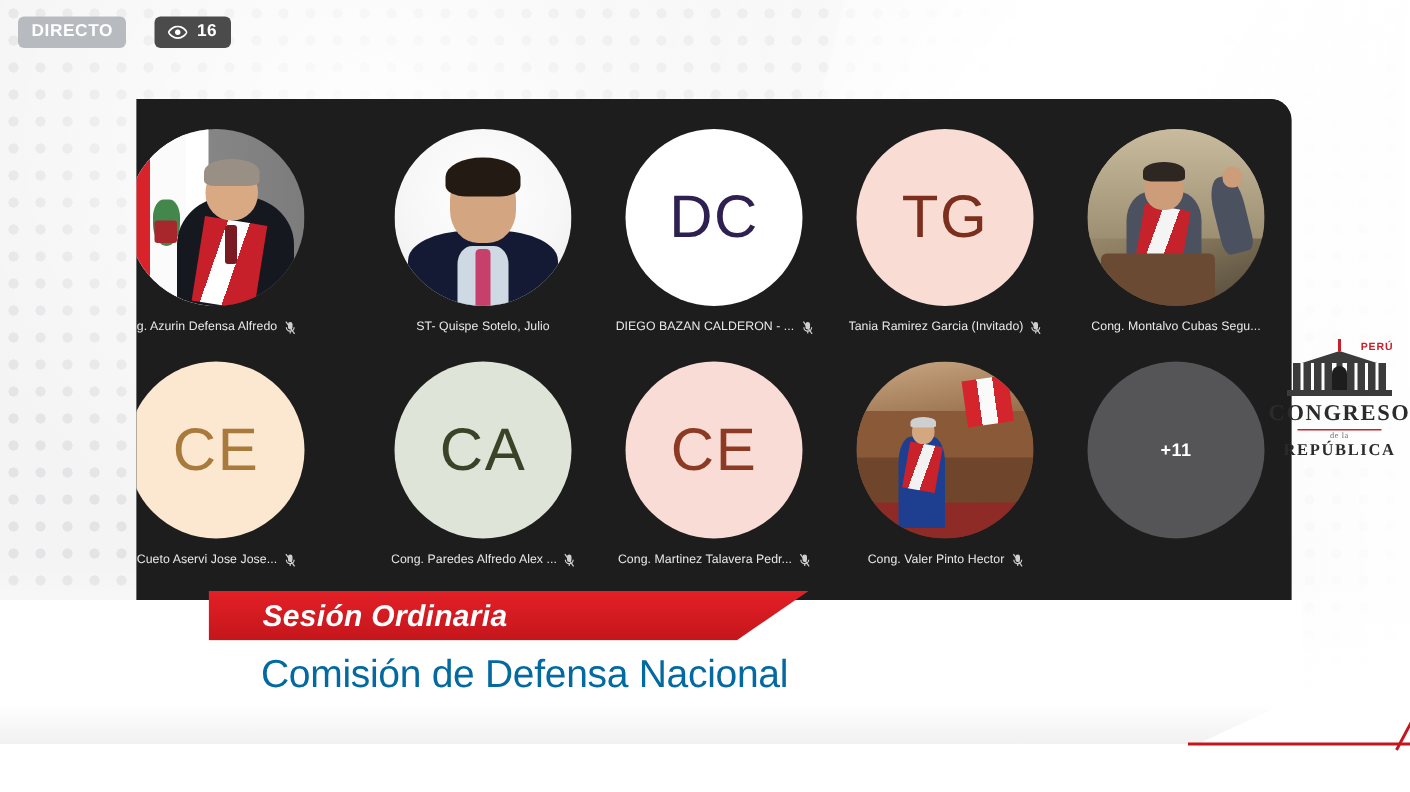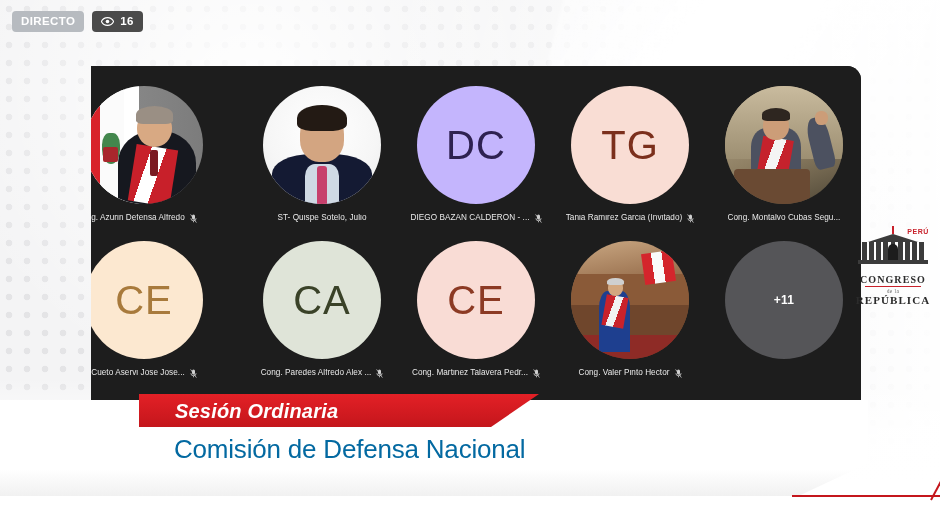--- a/index.html
+++ b/index.html
@@ -65,21 +65,21 @@
     width: 180px; height: 528px;
     background: linear-gradient(to right, rgba(255,255,255,0) 0%, rgba(255,255,255,0.75) 60%, rgba(255,255,255,0.95) 100%);
   }
 
   
   .badge-row {
     position: absolute;
     left: 12px; top: 11px;
     display: flex;
     align-items: center;
-    gap: 8px;
+    gap: 19px;
     z-index: 40;
   }
   .badge {
     height: 21px;
     display: flex;
     align-items: center;
     border-radius: 4px;
     padding: 0 9px;
     color: #ffffff;
     font-size: 11.5px;
@@ -257,21 +257,21 @@
   .cl-building { width: 70px; height: 34px; position: relative; margin-top: 10px; }
   .cl-roof {
     position:absolute; left: 10px; top: 2px; width: 50px; height: 8px;
     background:#3b3b3b; clip-path: polygon(0 100%, 50% 0, 100% 100%);
   }
   .cl-flagpole { position:absolute; left:34px; top:-6px; width:1.5px; height:8px; background:#c8202a; }
   .cl-cols { position:absolute; left:4px; top:10px; width:62px; height:18px; display:flex; gap:2.4px; }
   .cl-col { flex:1; background:#3b3b3b; }
   .cl-door { position:absolute; left:30px; top:12px; width:10px; height:16px; background:#1d1d1d; border-radius:5px 5px 0 0; }
   .cl-base { position:absolute; left:0; top:28px; width:70px; height:4px; background:#3b3b3b; }
-  .cl-t1 { font-size: 10px; font-weight: bold; letter-spacing: 1.1px; color:#2b2b2b; font-family:"Liberation Serif", serif; margin-top:18px; }
+  .cl-t1 { font-size: 15px; font-weight: bold; letter-spacing: 1.1px; color:#2b2b2b; font-family:"Liberation Serif", serif; margin-top:18px; }
   .cl-t2 { font-size: 5.5px; letter-spacing:.4px; color:#6b6b6b; font-family:"Liberation Serif", serif; }
   .cl-t3 { font-size: 11px; font-weight: bold; letter-spacing: 1.1px; color:#2b2b2b; font-family:"Liberation Serif", serif; }
   .cl-rule { width:56px; height:1px; background:#c8202a; margin:1px 0; }
 
   
   .lower-banner {
     position: absolute;
     left: 0; bottom: 0;
     width: 940px; height: 134px;
     z-index: 35;
@@ -386,21 +386,21 @@
               <div class="ph-studio-head"></div>
               <div class="ph-studio-hair"></div>
             </div>
           </div>
           <div class="name-row">
             <span class="name-text">ST- Quispe Sotelo, Julio</span>
           </div>
         </div>
 
         <div class="tile">
-          <div class="avatar" style="background:#c4b5fd;">
+          <div class="avatar" style="background:#ffffff;">
             <span class="initials" style="color:#2E2151;">DC</span>
           </div>
           <div class="name-row">
             <span class="name-text">DIEGO BAZÁN CALDERÓN - ...</span>
             <span class="mic-icon">
               <svg width="7" height="9" viewBox="0 0 7 9">
                   <rect x="2" y="0.6" width="3" height="5" rx="1.5" fill="#cfcfcf"></rect>
                   <path d="M0.9 4.2a2.6 2.6 0 0 0 5.2 0" fill="none" stroke="#cfcfcf" stroke-width="0.8"></path>
                   <rect x="3.1" y="6.6" width="0.8" height="1.7" fill="#cfcfcf"></rect>
                   <path d="M0.6 0.4 L6.4 8.6" stroke="#cfcfcf" stroke-width="0.8"></path>

